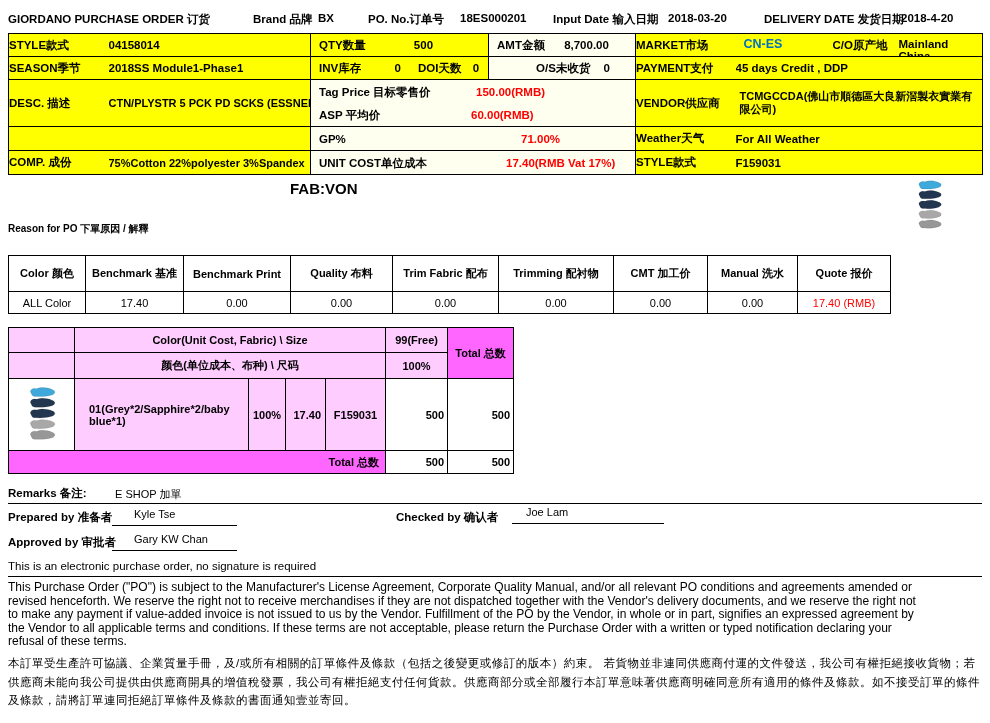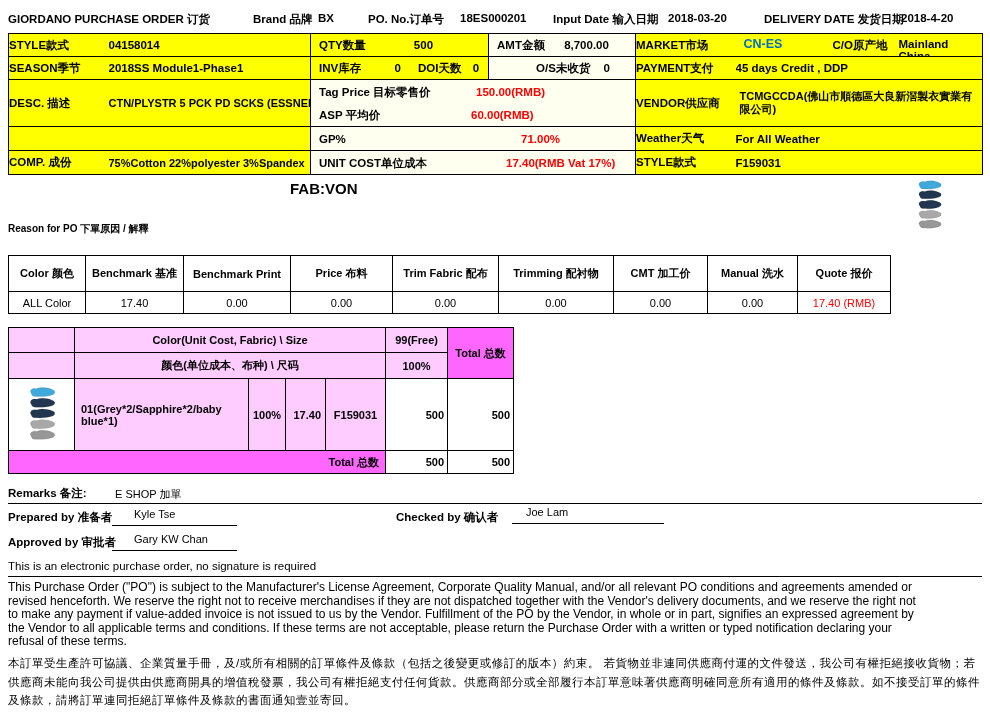--- a/index.html
+++ b/index.html
@@ -176,21 +176,21 @@
         <col style="width:115px">
         <col style="width:94px">
         <col style="width:90px">
         <col style="width:93px">
     </colgroup>
     <tbody>
         <tr class="hd">
       <td>Color 颜色</td>
       <td>Benchmark 基准</td>
       <td>Benchmark Print</td>
-      <td>Price 布料</td>
+      <td>Quality 布料</td>
       <td>Trim Fabric 配布</td>
       <td>Trimming 配衬物</td>
       <td>CMT 加工价</td>
       <td>Manual 洗水</td>
       <td>Quote 报价</td>
     </tr>
     <tr class="dt">
       <td>ALL Color</td>
       <td>17.40</td>
       <td>0.00</td>
@@ -229,21 +229,21 @@
     <tr style="height:72px;">
       <td style="background:#fff; text-align:center;">
         <svg class="socks" width="30" height="56" viewBox="0 0 29 55">
           <path fill="#3FA9DC" d="M3.5 6.5 C2 4 5.5 1.5 9.5 2.6 C13.5 0.8 20 1.4 24.3 3.4 C28.2 4.6 28 7.6 24.2 8.8 C18.5 10.8 11.5 10.4 7.8 10.3 C4.8 10.2 4.6 8.6 3.5 6.5 Z"></path>
           <path fill="#22364F" transform="translate(0,10.5)" d="M3.5 6.5 C2 4 5.5 1.5 9.5 2.6 C13.5 0.8 20 1.4 24.3 3.4 C28.2 4.6 28 7.6 24.2 8.8 C18.5 10.8 11.5 10.4 7.8 10.3 C4.8 10.2 4.6 8.6 3.5 6.5 Z"></path>
           <path fill="#22364F" transform="translate(0,21)" d="M3.5 6.5 C2 4 5.5 1.5 9.5 2.6 C13.5 0.8 20 1.4 24.3 3.4 C28.2 4.6 28 7.6 24.2 8.8 C18.5 10.8 11.5 10.4 7.8 10.3 C4.8 10.2 4.6 8.6 3.5 6.5 Z"></path>
           <path fill="#A8A8A8" transform="translate(0,31.5)" d="M3.5 6.5 C2 4 5.5 1.5 9.5 2.6 C13.5 0.8 20 1.4 24.3 3.4 C28.2 4.6 28 7.6 24.2 8.8 C18.5 10.8 11.5 10.4 7.8 10.3 C4.8 10.2 4.6 8.6 3.5 6.5 Z"></path>
           <path fill="#979797" transform="translate(0,42)" d="M3.5 6.5 C2 4 5.5 1.5 9.5 2.6 C13.5 0.8 20 1.4 24.3 3.4 C28.2 4.6 28 7.6 24.2 8.8 C18.5 10.8 11.5 10.4 7.8 10.3 C4.8 10.2 4.6 8.6 3.5 6.5 Z"></path>
         </svg>
       </td>
-      <td class="pinkL" style="padding:4px 6px; vertical-align:middle;">01(Grey*2/Sapphire*2/baby blue*1)</td>
+      <td class="pinkL" style="padding:4px 14px; vertical-align:middle;">01(Grey*2/Sapphire*2/baby blue*1)</td>
       <td class="pinkL ctr">100%</td>
       <td class="pinkL rgt" style="padding-right:4px;">17.40</td>
       <td class="pinkL ctr">F159031</td>
       <td class="qtycell">500</td>
       <td class="qtycell">500</td>
     </tr>
     <tr style="height:23px;">
       <td class="pinkS rgt" colspan="5" style="padding-right:6px;">Total 总数</td>
       <td class="qtycell">500</td>
       <td class="qtycell">500</td>

